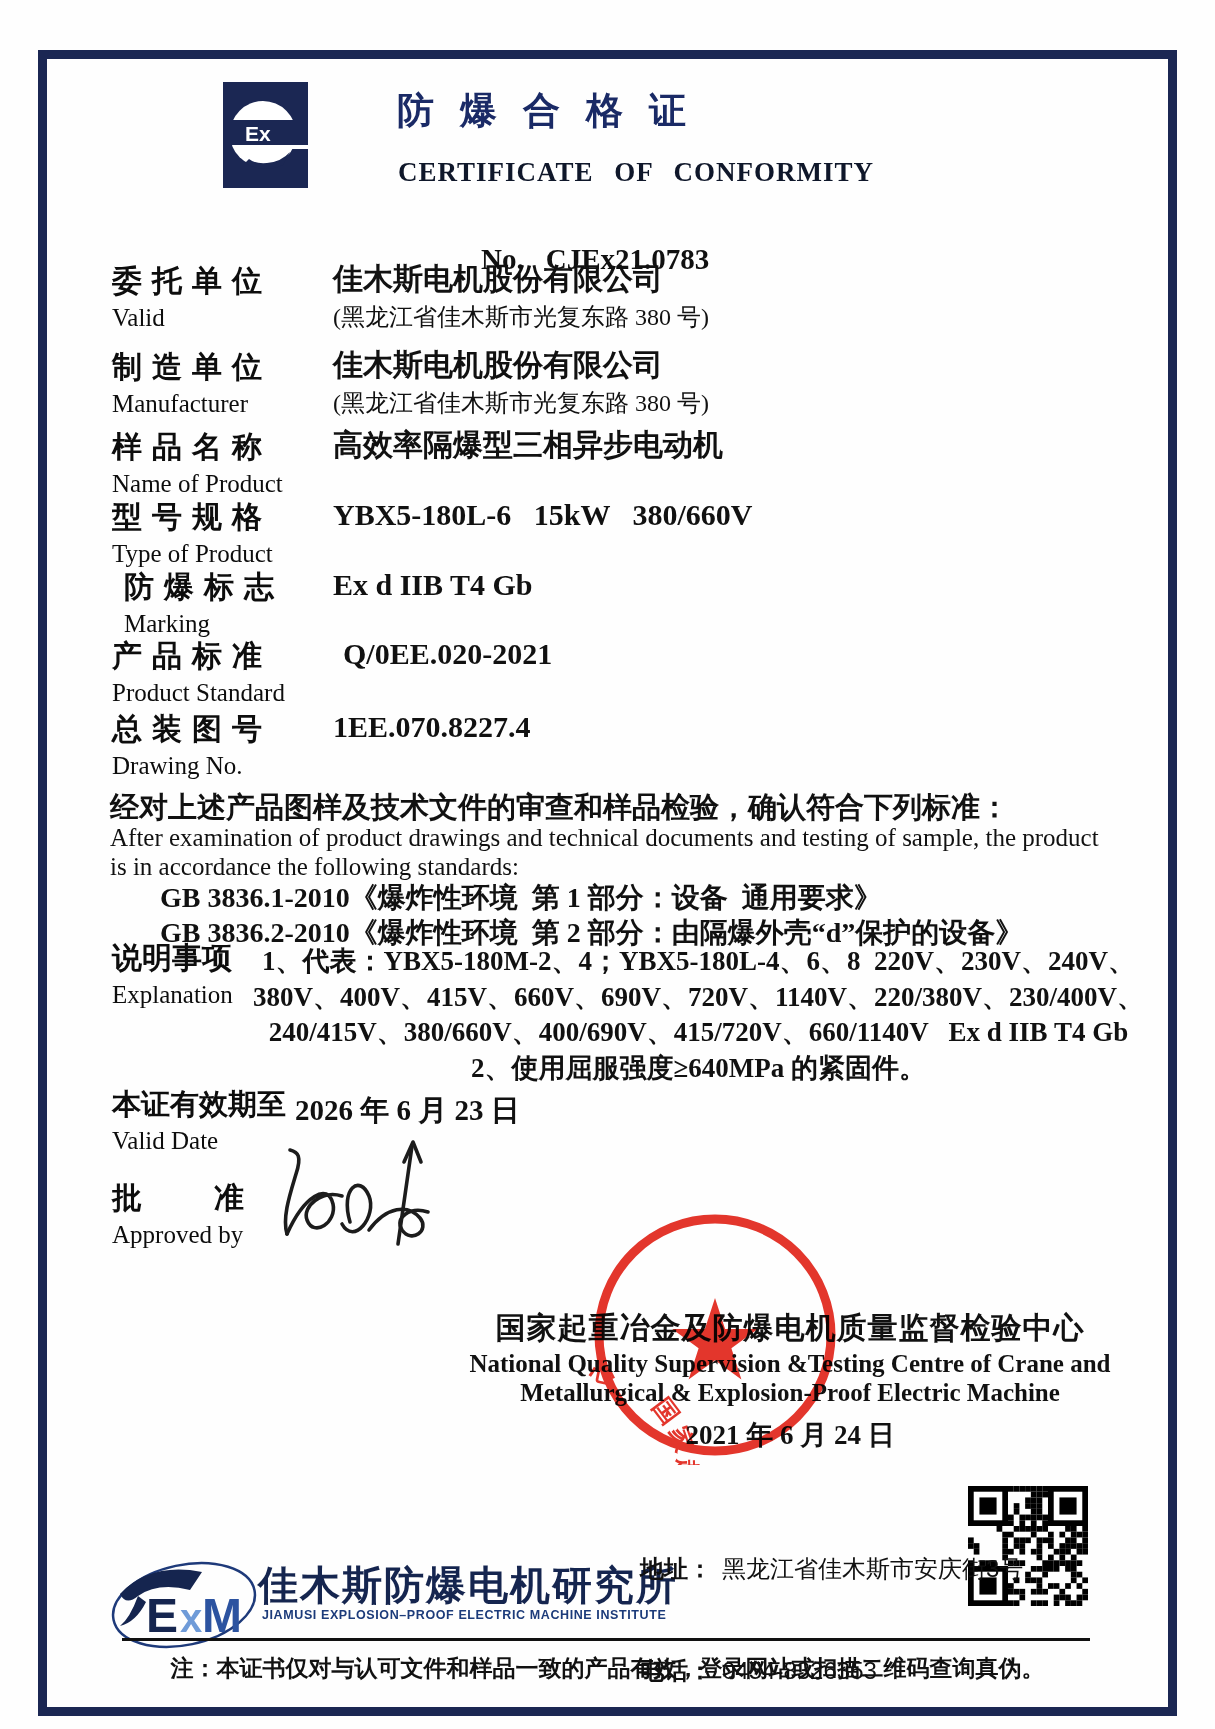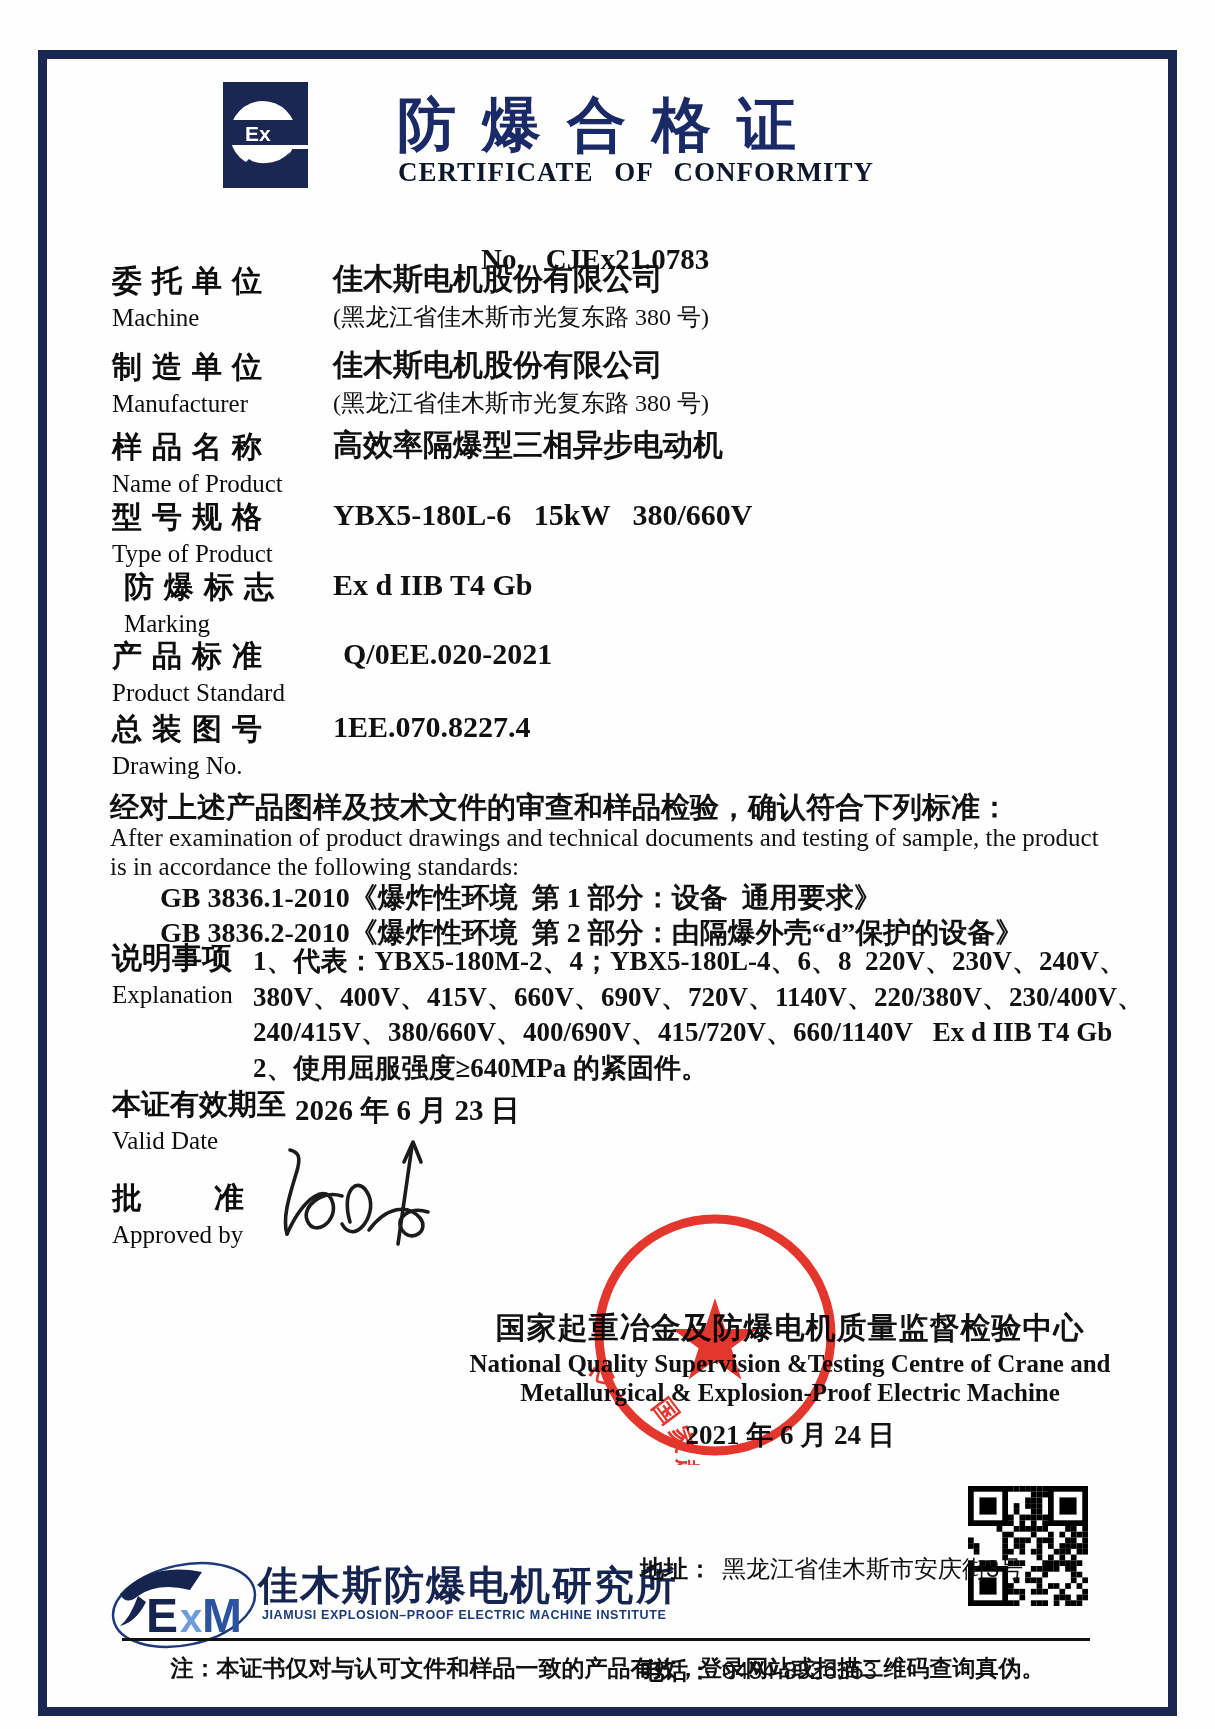--- a/index.html
+++ b/index.html
@@ -7,35 +7,35 @@
     position:relative;width:1215px;height:1729px;background:#fefefe;
     font-family:"Liberation Serif", serif;color:#111;overflow:hidden;
     margin:0 auto;
   }
   .abs{position:absolute;}
   .frame{
     position:absolute;left:38px;top:50px;width:1121px;height:1648px;
     border:9px solid #1b2753;pointer-events:none;
   }
   .title-zh{
-    font-size:59px;font-weight:bold;color:#1a2a66;letter-spacing:26px;
+    font-size:37px;font-weight:bold;color:#1a2a66;letter-spacing:26px;
     font-family:"Liberation Serif", serif;white-space:pre;
   }
   .title-en{
     font-size:27px;font-weight:bold;color:#0f172a;word-spacing:13px;letter-spacing:1px;
   }
   .cert-no{font-size:29px;font-weight:bold;white-space:pre;}
   .lbl-zh{font-size:30px;font-weight:bold;letter-spacing:10px;color:#0d0d0d;white-space:pre;line-height:1;}
   .lbl-en{font-size:25px;color:#0d0d0d;white-space:pre;line-height:1;margin-top:9px;}
   .val-zh{font-size:30px;font-weight:bold;white-space:pre;line-height:1;}
   .val-note{font-size:24px;white-space:pre;line-height:1;margin-top:11px;}
   .stmt-zh{font-size:29px;font-weight:bold;white-space:pre;}
   .stmt-en{font-size:25px;white-space:pre;text-align:right;}
   .std-line{font-size:28px;font-weight:bold;white-space:pre;line-height:35px;}
-  .exp-line{font-size:27px;font-weight:bold;white-space:pre;line-height:35.5px;}
+  .exp-line{font-size:27px;font-weight:bold;white-space:pre;line-height:35.5px;text-align:center;}
   .org-zh{font-size:30px;font-weight:bold;letter-spacing:1px;white-space:pre;}
   .org-en{font-size:25px;font-weight:bold;white-space:pre;line-height:29px;}
   .org-date{font-size:27px;font-weight:bold;white-space:pre;margin-top:10px;}
   .inst-zh{font-family:"Liberation Sans", sans-serif;font-size:40px;font-weight:bold;
            color:#15254f;letter-spacing:2px;white-space:pre;}
   .inst-en{font-family:"Liberation Sans", sans-serif;font-size:12.5px;font-weight:bold;
            color:#1c3b7a;letter-spacing:.6px;white-space:pre;}
   .contact-row{font-family:"Liberation Sans", sans-serif;font-size:24px;line-height:34px;white-space:pre;}
   .contact-row .c-lbl{font-weight:bold;margin-right:10px;}
   .sep{position:absolute;left:122px;top:1638px;width:968px;height:3px;background:#111;}
@@ -62,21 +62,21 @@
 
   <div class="abs title-zh" style="left:397px;top:86px;">防爆合格证</div>
   <div class="abs title-en" style="left:398px;top:157px;">CERTIFICATE OF CONFORMITY</div>
 
   <div class="abs cert-no" style="left:452px;top:210px;">
     <span>No.</span><span style="margin-left:22px;">CJEx21.0783</span>
   </div>
 
   <div class="abs" style="left:112px;top:266px;">
     <div class="lbl-zh">委托单位</div>
-    <div class="lbl-en">Machine</div>
+    <div class="lbl-en">Valid</div>
   </div>
   <div class="abs" style="left:333px;top:264px;">
     <div class="val-zh">佳木斯电机股份有限公司</div>
     <div class="val-note">(黑龙江省佳木斯市光复东路 380 号)</div>
   </div>
 
   <div class="abs" style="left:112px;top:352px;">
     <div class="lbl-zh">制造单位</div>
     <div class="lbl-en">Manufacturer</div>
   </div>

